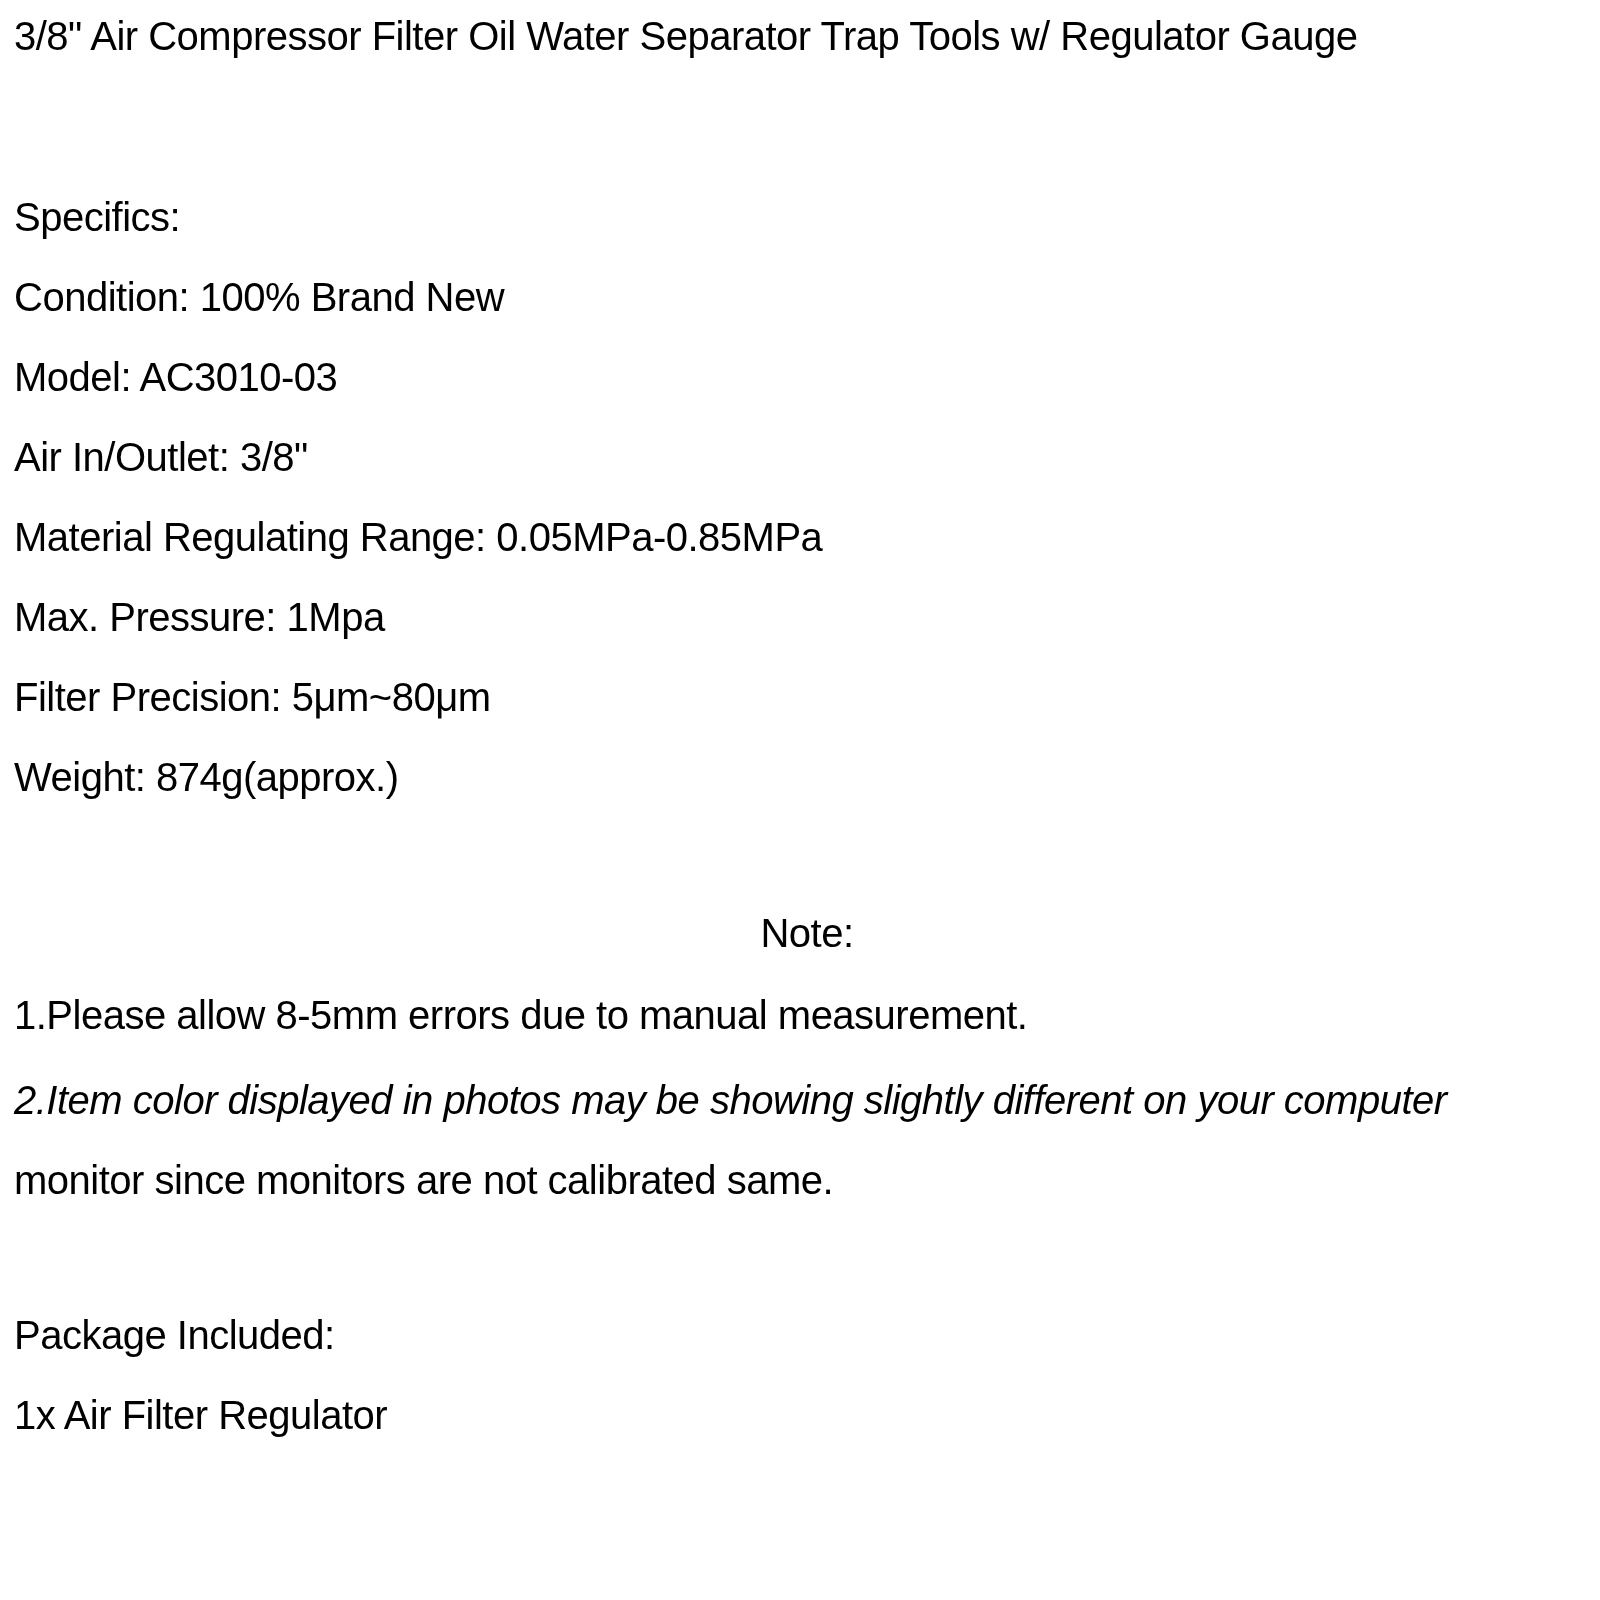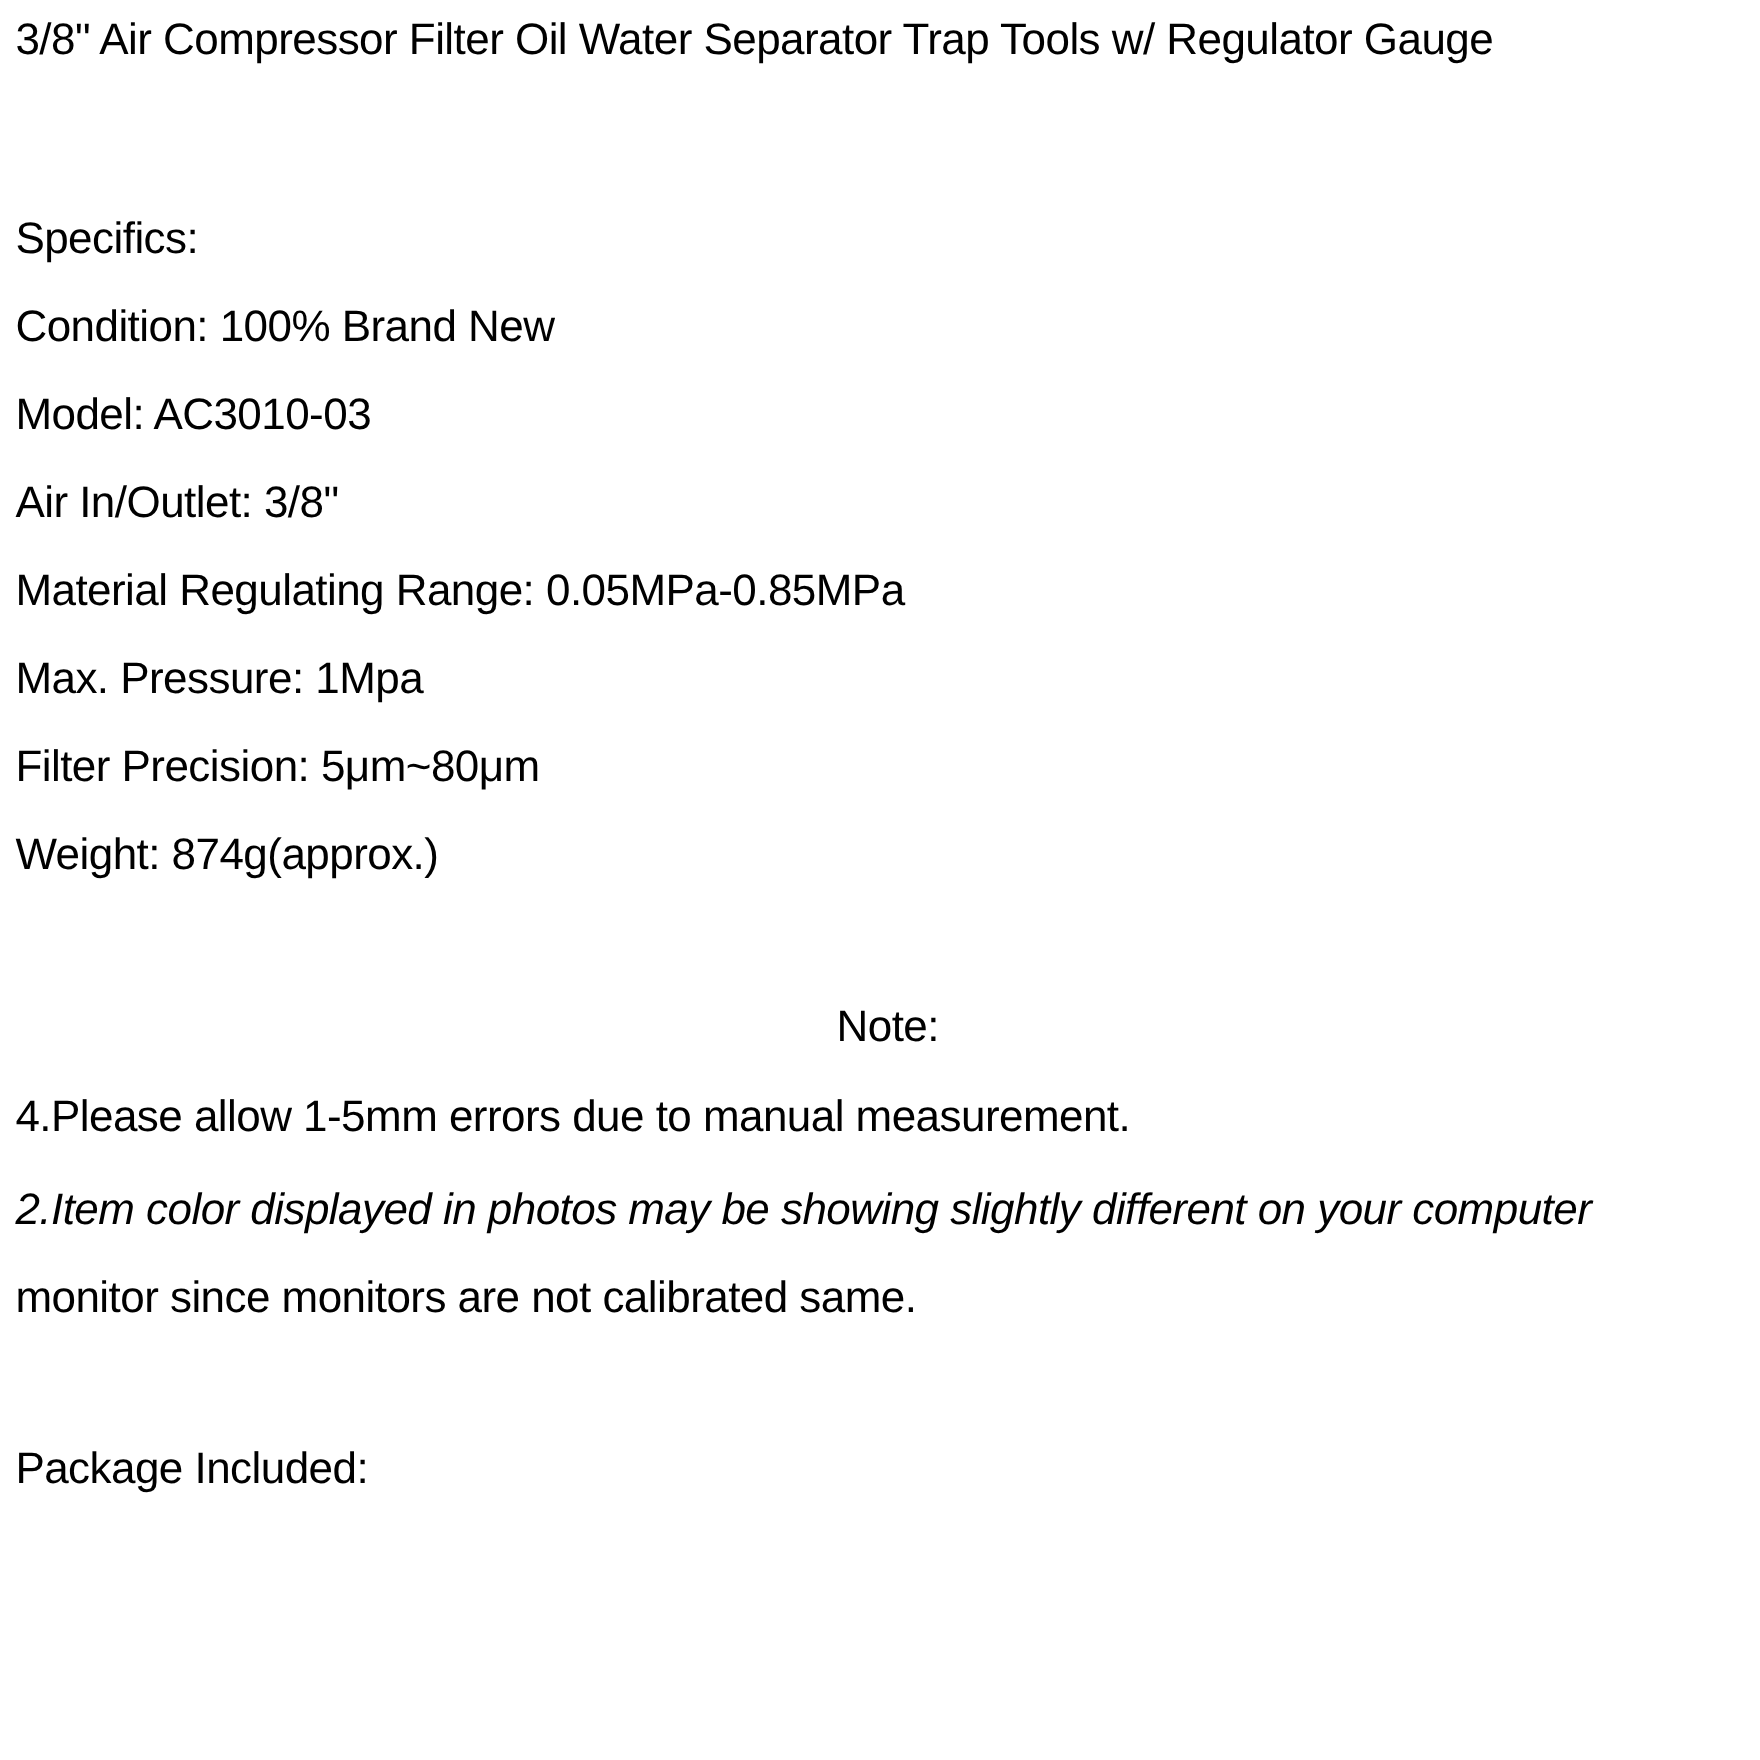--- a/index.html
+++ b/index.html
@@ -61,21 +61,22 @@
 
   <p class="spec-line">Max. Pressure: 1Mpa</p>
 
   <p class="spec-line">Filter Precision: 5μm~80μm</p>
 
 
   <p class="spec-line">Weight: 874g(approx.)</p>
 
   <p class="note-heading">Note:</p>
 
-  <p class="note-line">4.Please allow 1-5mm errors due to manual measurement.</p>
+  <p class="note-line">1.Please allow 8-5mm errors due to manual measurement.</p>
 
   <p class="note-line-2">2.Item color displayed in photos may be showing slightly different on your computer</p>
 
   <p class="note-line-cont">monitor since monitors are not calibrated same.</p>
 
   <p class="package-heading">Package Included:</p>
 
+  <p class="package-line">1x Air Filter Regulator</p>
 </div>
 
 </body></html>

